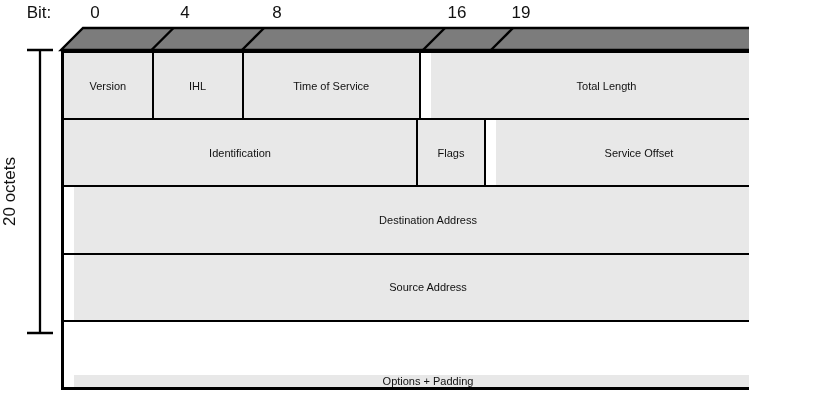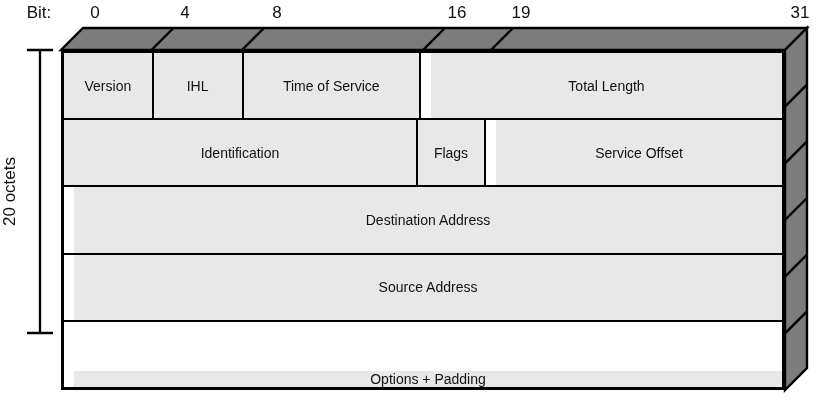--- a/index.html
+++ b/index.html
@@ -3,21 +3,21 @@
 <meta charset="utf-8">
 <style>
   html, body {
     margin: 0;
     padding: 0;
     background: var(--background, #ffffff);
     font-family: "Liberation Sans", sans-serif;
   }
   .stage {
     position: relative;
-    width: 817px;
+    width: 749px;
     height: 400px;
     background: var(--background, #ffffff);
     overflow: hidden;
   }
   .chrome-svg {
     position: absolute;
     left: 0;
     top: 0;
     width: 817px;
     height: 400px;
@@ -45,21 +45,21 @@
     min-height: 0;
   }
   .hrow:last-child { border-bottom: none; align-items: flex-end; }
   .cell {
     flex: 1 1 0;
     display: flex;
     align-items: center;
     justify-content: center;
     background: var(--cell-fill, #e8e8e8);
     border-right: 2px solid var(--line, #000000);
-    font-size: 14px;
+    font-size: 11px;
     color: var(--text, #111111);
     white-space: nowrap;
     overflow: hidden;
   }
   .cell:last-child { border-right: none; margin-left: 10px; }
 </style>
 </head>
 <body>
 
 <div class="stage">

